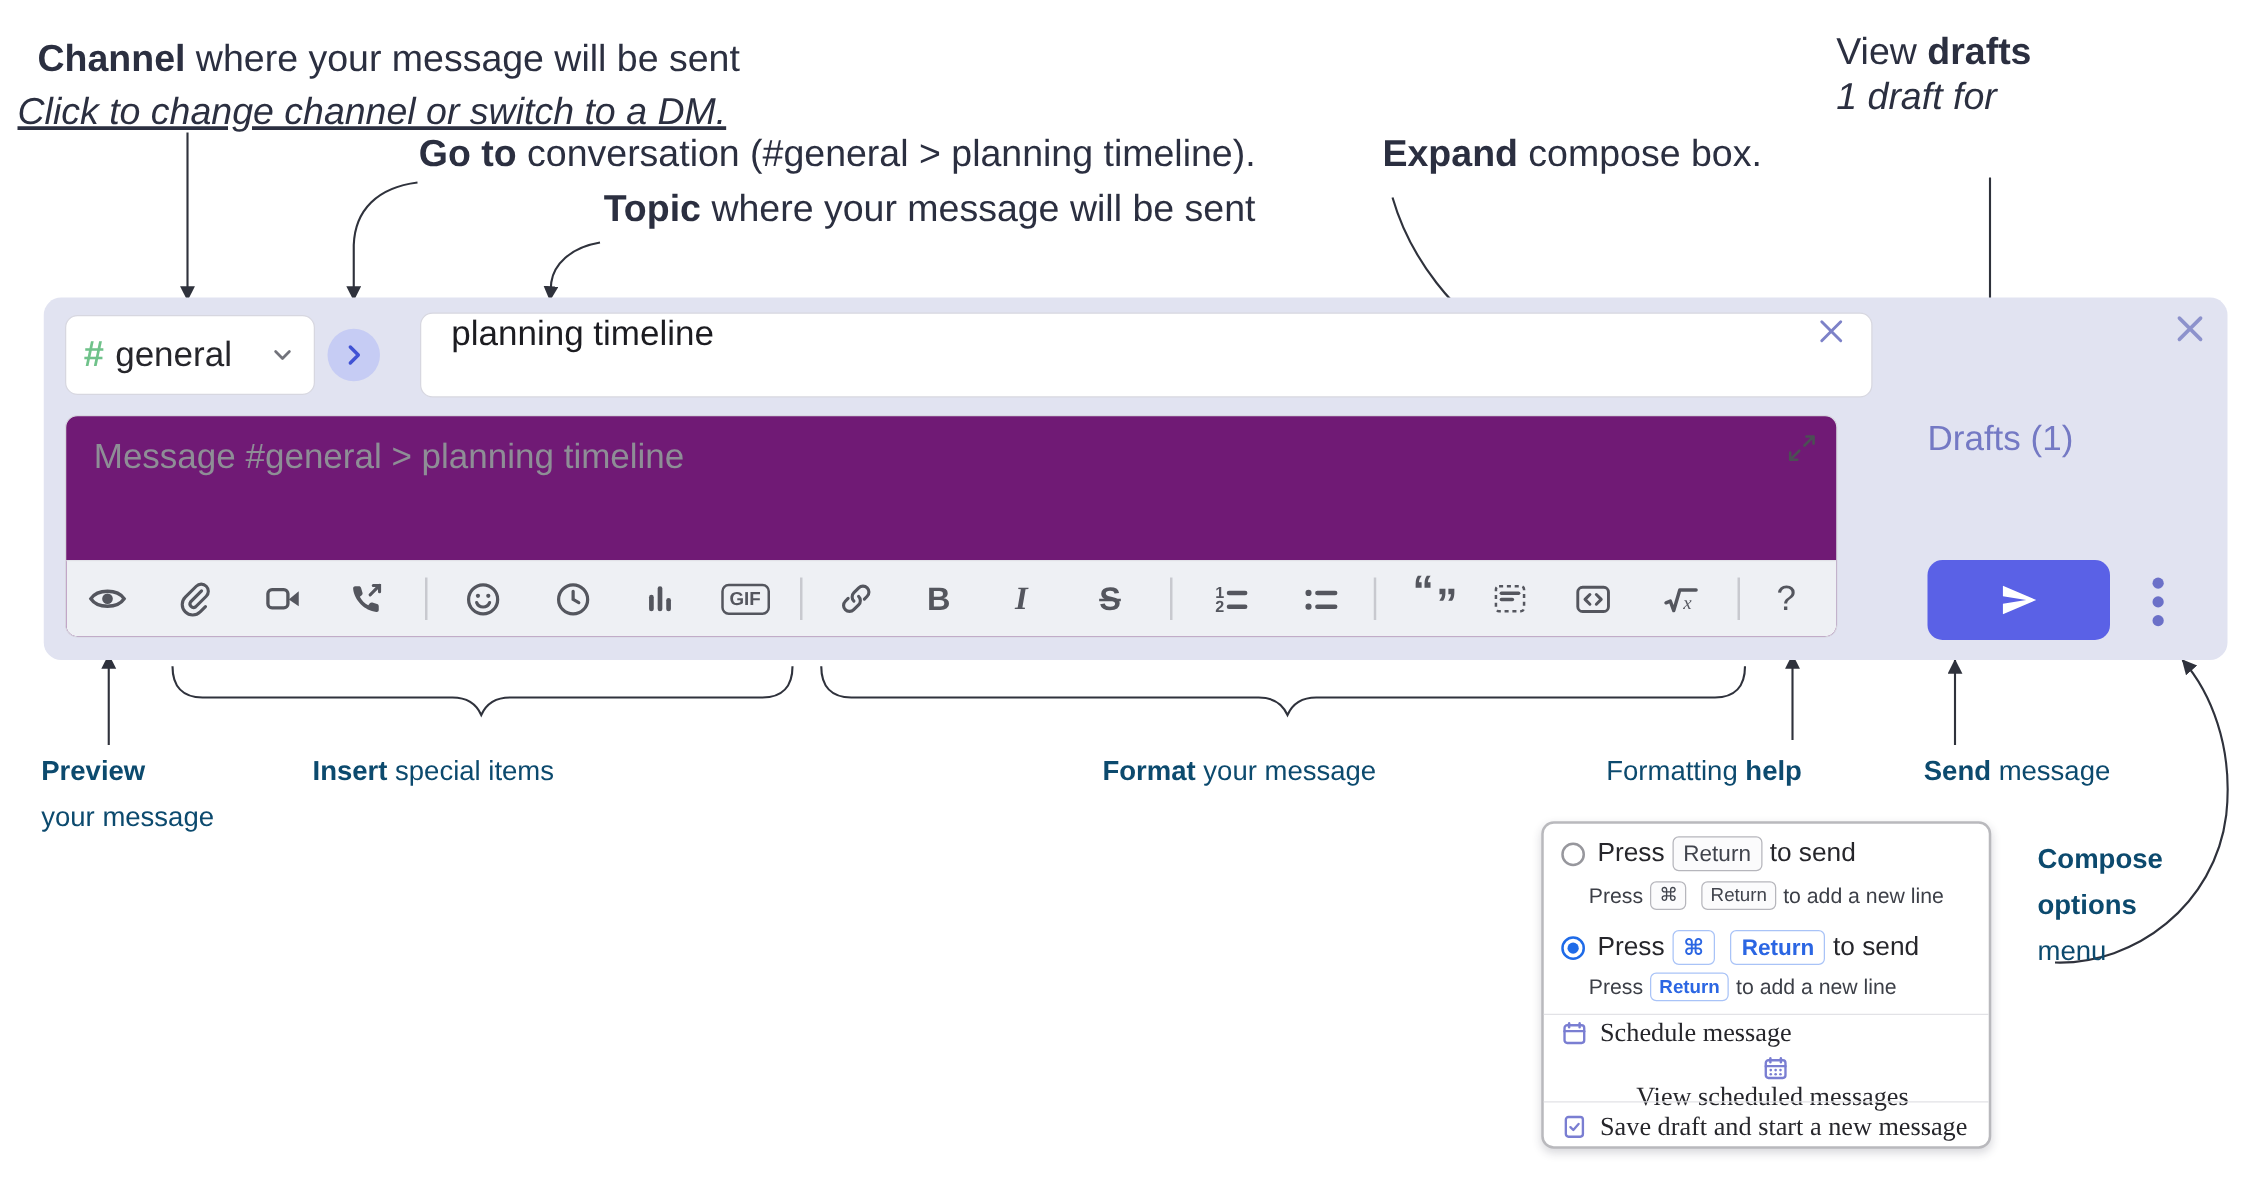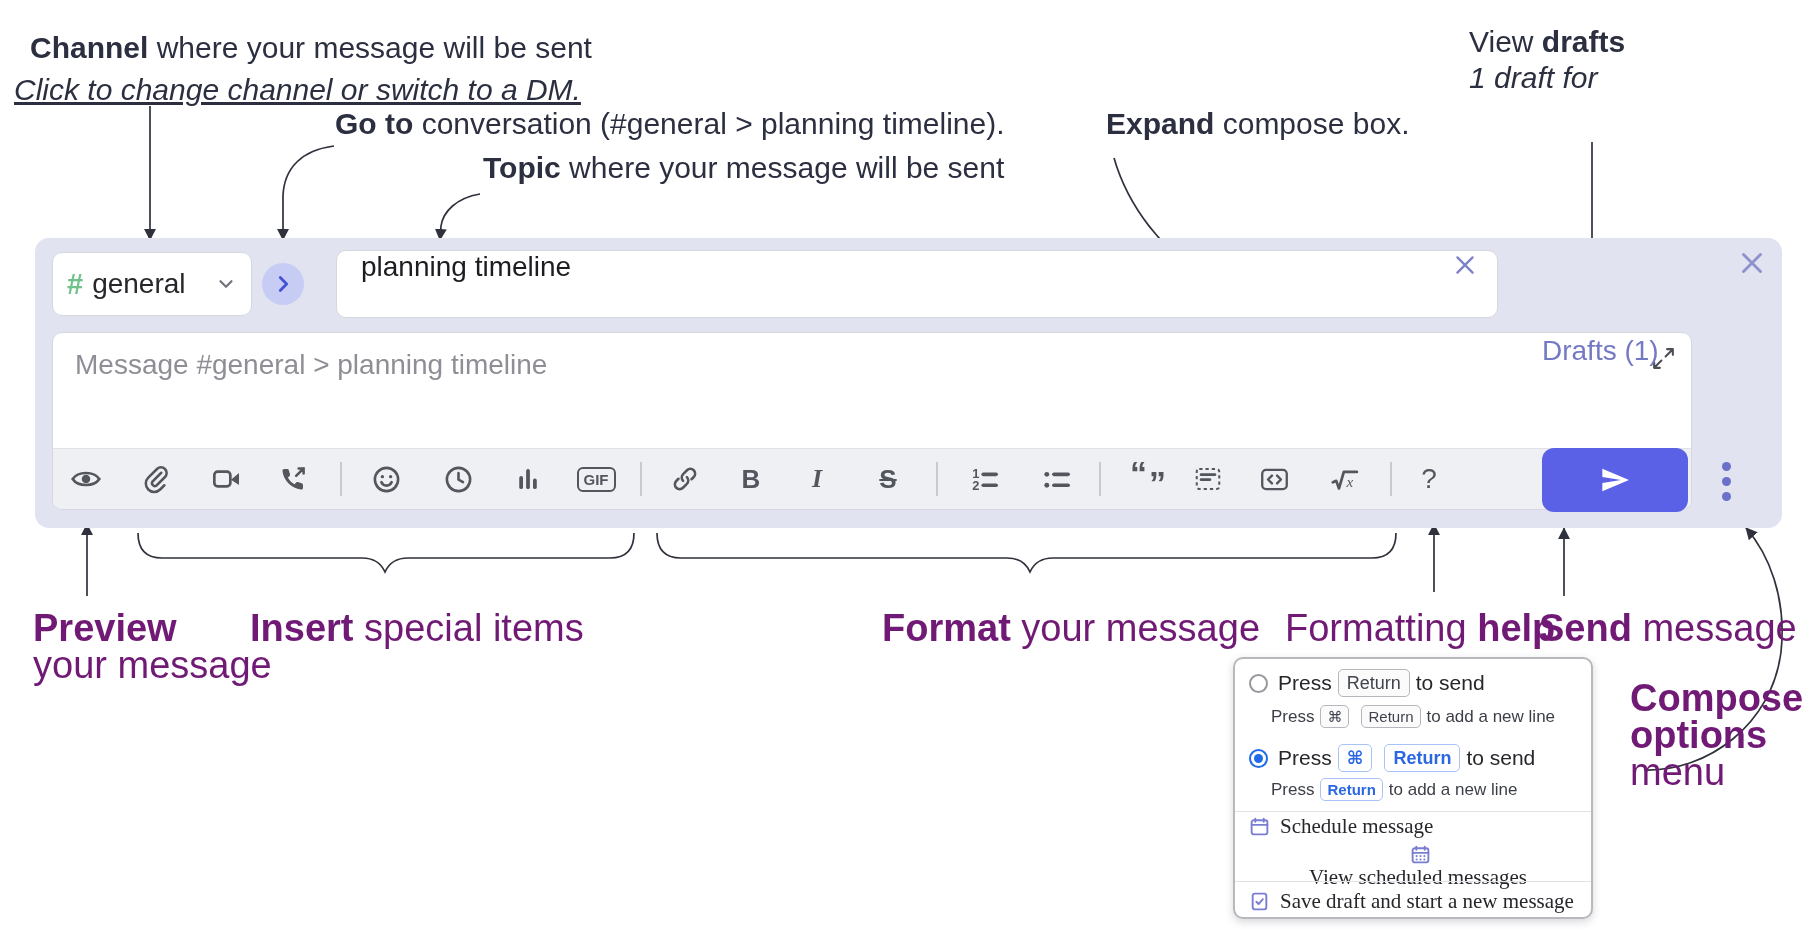--- a/index.html
+++ b/index.html
@@ -16,21 +16,21 @@
   .chan-btn{position:absolute;left:17px;top:14px;width:200px;height:64px;background:#fff;border:1px solid #d7d7e0;
             border-radius:10px;display:flex;align-items:center;padding:0 14px;box-sizing:border-box;cursor:pointer;}
   .chan-hash{color:#6fc28a;font-weight:700;font-size:29px;margin-right:9px;}
   .chan-name{font-size:28px;color:#26262b;}
   .chan-chev{margin-left:auto;}
   .go-circle{position:absolute;left:227px;top:25px;width:42px;height:42px;border-radius:50%;background:#c6ccf4;
              display:flex;align-items:center;justify-content:center;cursor:pointer;}
   .topic-input{position:absolute;left:273px;top:12px;width:1162px;height:68px;background:#fff;border:1px solid #d7d7e0;
                border-radius:10px;box-sizing:border-box;display:flex;align-items:flex-start;padding:0 18px 0 24px;margin-left:28px;}
   .topic-text{font-size:28px;color:#1c1c21;flex:1;}
-  .msg-box{position:absolute;left:17px;top:94px;width:1640px;height:178px;background:#ffffff;border:1px solid #d7d7e0;
+  .msg-box{position:absolute;left:17px;top:94px;width:1418px;height:178px;background:#701a75;border:1px solid #d7d7e0;
            border-radius:10px;box-sizing:border-box;overflow:hidden;}
   .placeholder{position:absolute;left:22px;top:16px;font-size:28px;color:#8e8e96;}
   .expand-ic{position:absolute;right:14px;top:12px;}
   .toolbar{position:absolute;left:0;bottom:0;width:100%;height:60px;background:#eef0f4;border-top:1px solid #e1e1e7;}
   .tb{position:absolute;top:8px;width:44px;height:44px;display:flex;align-items:center;justify-content:center;cursor:pointer;}
   .tb-div{position:absolute;top:13px;width:2px;height:34px;background:#c8c9cf;}
   .tb-letter{font-size:26px;color:#54565e;}
   .tb-letter.b{font-weight:800;}
   .tb-letter.i{font-style:italic;font-family:"Liberation Serif","DejaVu Serif",serif;font-weight:600;}
   .tb-letter.s{text-decoration:line-through;font-weight:600;}
@@ -55,21 +55,21 @@
   .key{display:inline-block;border:1.5px solid #b6b6bc;border-radius:5px;background:#fbfbfc;padding:0 8px;
        font-size:18px;line-height:26px;color:#41444d;margin:0 6px;}
   .key.small{font-size:15px;line-height:21px;padding:0 6px;}
   .key.blue{border-color:#a9c3f7;color:#2b66e3;background:#fff;font-weight:700;}
   .sub{font-size:17px;color:#3c3f47;}
   .mdiv{position:absolute;left:0;width:100%;height:1px;background:#e2e2e6;}
   .mitem{cursor:pointer;}
   .mitem .lab{margin-left:10px;font-family:Liberation Serif, serif;}
   .micon{margin-left:14px;flex:0 0 auto;display:flex;}
 
-  .bottom-label{position:absolute;font-size:38px;line-height:37px;white-space:nowrap;color:#701a75;margin-top:12px;}
+  .bottom-label{position:absolute;font-size:22px;line-height:37px;white-space:nowrap;color:#0c4a6e;}
 </style>
 </head>
 <body>
 
 <div class="stage">
 
   <div class="ann" style="left:30px;top:30px;"><b>Channel</b><span> where your message will be sent</span></div>
   <div class="ann it" style="left:14px;top:72px;text-decoration:underline;">Click to change channel or switch to a DM.</div>
   <div class="ann" style="left:335px;top:106px;"><b>Go to</b><span> conversation (#general &gt; planning timeline).</span></div>
   <div class="ann" style="left:483px;top:150px;text-align:center;"><b>Topic</b><span> where your message will be sent</span></div>

